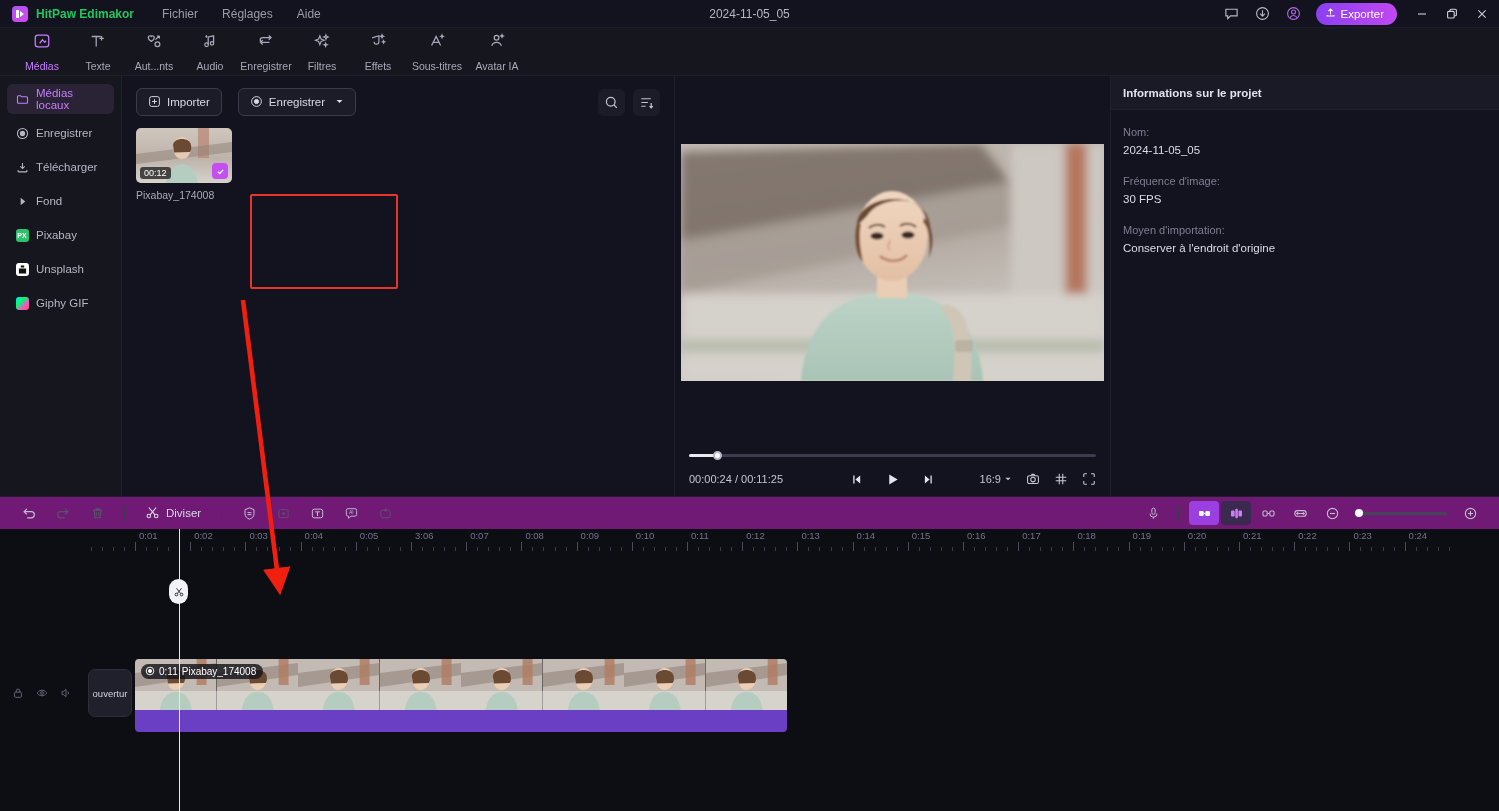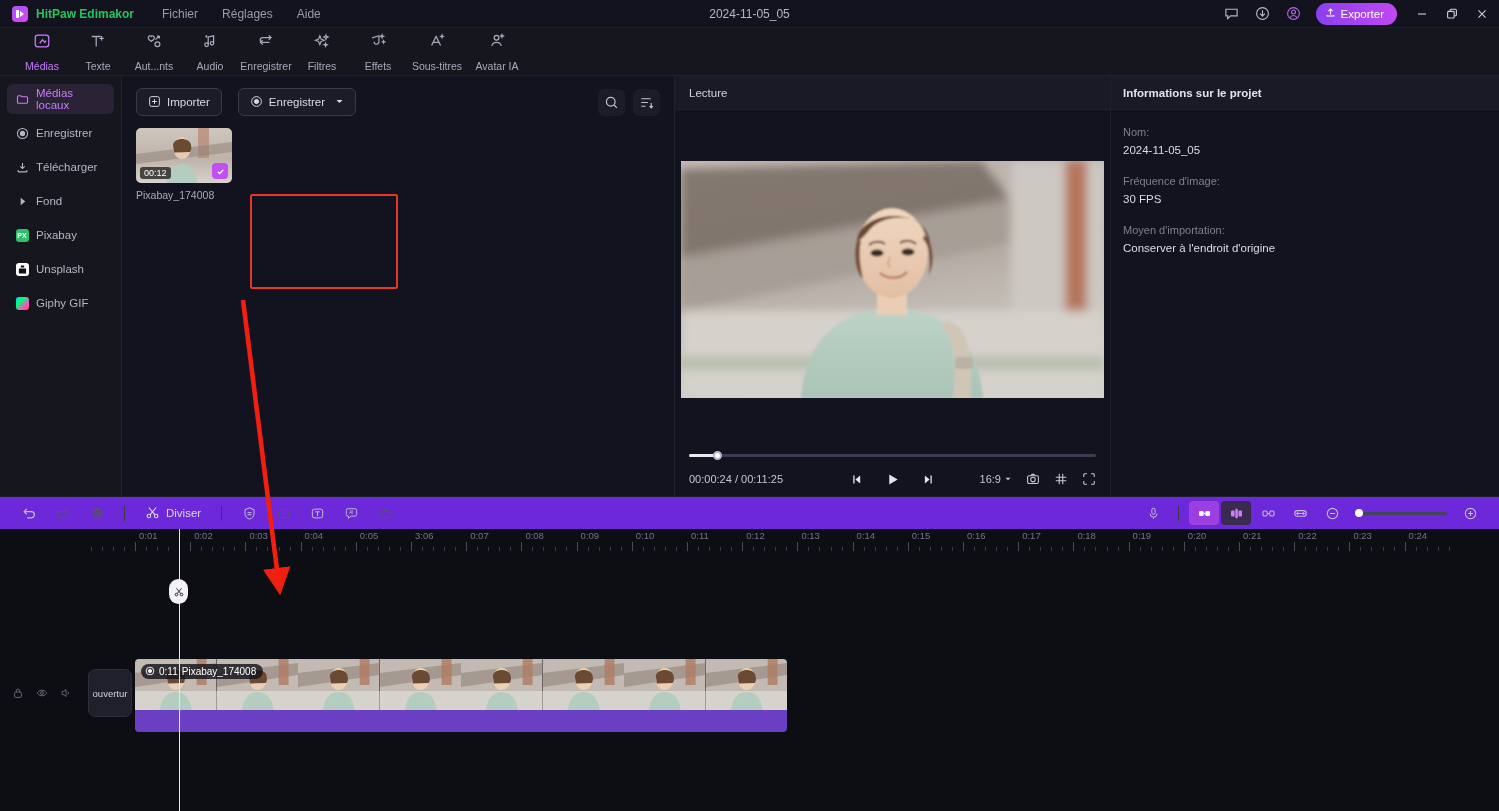--- a/index.html
+++ b/index.html
@@ -135,21 +135,21 @@
   
   .infopanel { flex: 1; background: #131320; }
   .info-header { height: 34px; display: flex; align-items: center; padding: 0 12px; background: #1a1a26; border-bottom: 1px solid #20202c; }
   .info-title { font-size: 11.5px; color: #e2e2ec; font-weight: bold; }
   .info-body { padding: 16px 12px; }
   .info-label { font-size: 11px; color: #7e7e90; margin-bottom: 6px; }
   .info-value { font-size: 11.5px; color: #dcdce6; margin-bottom: 19px; }
 
   
   .timeline { height: 315px; background: #0d0d14; display: flex; flex-direction: column; flex: 0 0 315px; border-top: 1px solid #20202c; }
-  .tl-toolbar { height: 32px; display: flex; align-items: center; padding: 0 14px; gap: 4px; background: #6d28d9; }
+  .tl-toolbar { height: 32px; display: flex; align-items: center; padding: 0 14px; gap: 4px; background: #701a75; }
   .tlbtn { width: 30px; height: 24px; display: flex; align-items: center; justify-content: center; color: #c0c0ce; cursor: pointer; border-radius: 4px; }
   .tlbtn.dim { color: #55556a; cursor: default; }
   .tlbtn.hl { background: #9b3fe0; color: #fff; }
   .tlbtn.hl2 { background: #3a2a50; color: #d07ef5; }
   .tl-divider { width: 1px; height: 15px; background: #3a3a4a; margin: 0 8px; }
   .split-btn { height: 24px; display: flex; align-items: center; gap: 6px; padding: 0 8px; border-radius: 4px; font-size: 11.5px; color: #dadae4; cursor: pointer; }
   .tl-right { margin-left: auto; display: flex; align-items: center; gap: 2px; }
   .zoom-slider { width: 92px; height: 14px; position: relative; display: flex; align-items: center; margin: 0 6px; }
   .zs-track { position: absolute; left: 0; right: 0; height: 3px; background: #44445a; border-radius: 2px; }
   .zs-knob { position: absolute; left: 0; width: 8px; height: 8px; border-radius: 50%; background: #fff; cursor: pointer; }
@@ -468,23 +468,20 @@
                 </svg>
             </div>
           </div>
           <div class="media-name">Pixabay_174008</div>
         </div>
       </div>
       <div class="sel-ring"></div>
     </div>
 
     <div class="preview">
-      <div class="preview-tabbar">
-        <span class="preview-tab">Lecture</span>
-      </div>
       <div class="preview-stage">
         <div class="video-frame">
           <svg width="423" height="237" viewBox="0 0 423 237" preserveAspectRatio="none">
             <defs>
               <linearGradient id="bg1" x1="0" y1="0" x2="0.25" y2="1">
                 <stop offset="0%" stop-color="#c3bcb5"></stop>
                   <stop offset="50%" stop-color="#b3aaa2"></stop>
                   <stop offset="100%" stop-color="#d3cfca"></stop>
               </linearGradient>
               <linearGradient id="skin" x1="0" y1="0" x2="0" y2="1">

